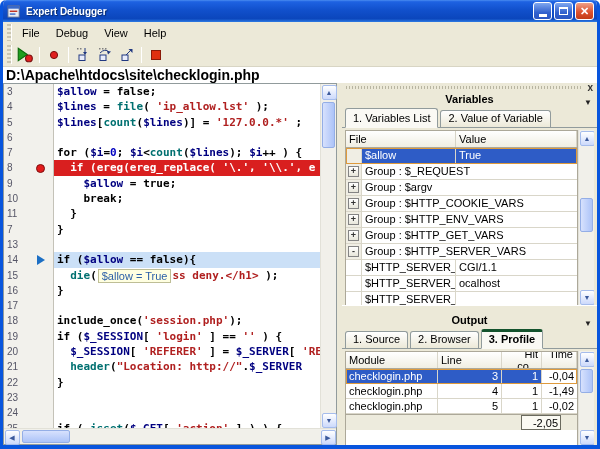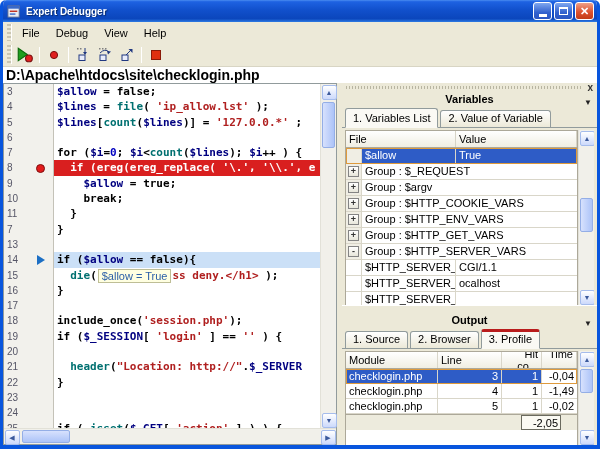--- a/index.html
+++ b/index.html
@@ -84,21 +84,21 @@
   .panel-header { height:16px; flex:none; text-align:center; font-size:11px; font-weight:bold;
     position:relative; line-height:15px; }
   .caret { position:absolute; right:5px; top:3px; font-size:8px; color:#222; }
   .tabs { height:20px; flex:none; display:flex; align-items:flex-end; padding-left:3px; gap:2px;
     border-bottom:1px solid #919B9C; }
   .tab { border:1px solid #919B9C; border-bottom:none; border-radius:3px 3px 0 0; font-size:11px;
     padding:1px 7px 2px 7px; background:linear-gradient(180deg,#FFFFFF,#ECE9D8); height:17px;
     white-space:nowrap; }
   .tab.active { height:20px; background:#FAF9F4; padding-top:3px; position:relative; z-index:2;
     margin-bottom:-1px; border-bottom:1px solid #FAF9F4; }
-  .tab.active.orange { border-top:3px solid #b91c1c; padding-top:1px; }
+  .tab.active.orange { border-top:3px solid #14532d; padding-top:1px;font-weight:bold; }
   .table-wrap { margin:2px 3px 0 3px; display:flex; overflow:hidden; }
   .grid { width:233px; flex:none; background:#fff; border:1px solid #ACA899; border-bottom:none;
     overflow:hidden; font-size:11px; }
   .thead { display:flex; height:17px; background:linear-gradient(180deg,#FFFFFF,#F0EEE2);
     border-bottom:1px solid #ACA899; }
   .th { border-right:1px solid #D6D3C6; padding:1px 3px; display:flex; align-items:center; overflow:hidden; }
   .trow { display:flex; height:16px; border-bottom:1px solid #D9D6C9; background:#fff; }
   .c0 { width:16px; flex:none; border-right:1px solid #D9D6C9; background:#F0EEE4;
     display:flex; align-items:center; justify-content:center; }
   .expander { width:11px; height:11px; border:1px solid #848484; background:linear-gradient(180deg,#FFF,#E8E6DA);
@@ -297,20 +297,21 @@
               <span class="txt"><span class="c-k">include_once</span><span class="c-p">(</span><span class="c-s">'session.php'</span><span class="c-p">);</span></span>
             </div>
             <div class="line">
               <span class="ln">19</span>
               <span class="mk"></span>
               <span class="txt"><span class="c-k">if</span><span class="c-p"> (</span><span class="c-v">$_SESSION</span><span class="c-p">[ </span><span class="c-s">'login'</span><span class="c-p"> ] == </span><span class="c-s">''</span><span class="c-p"> ) {</span></span>
             </div>
             <div class="line">
               <span class="ln">20</span>
               <span class="mk"></span>
+              <span class="txt"><span class="c-p">  </span><span class="c-v">$_SESSION</span><span class="c-p">[ </span><span class="c-s">'REFERER'</span><span class="c-p"> ] = </span><span class="c-v">$_SERVER</span><span class="c-p">[ </span><span class="c-s">'RE</span></span>
             </div>
             <div class="line">
               <span class="ln">21</span>
               <span class="mk"></span>
               <span class="txt"><span class="c-p">  </span><span class="c-f">header</span><span class="c-p">(</span><span class="c-s">"Location: http://"</span><span class="c-p">.</span><span class="c-v">$_SERVER</span></span>
             </div>
             <div class="line">
               <span class="ln">22</span>
               <span class="mk"></span>
               <span class="txt"><span class="c-p">}</span></span>

